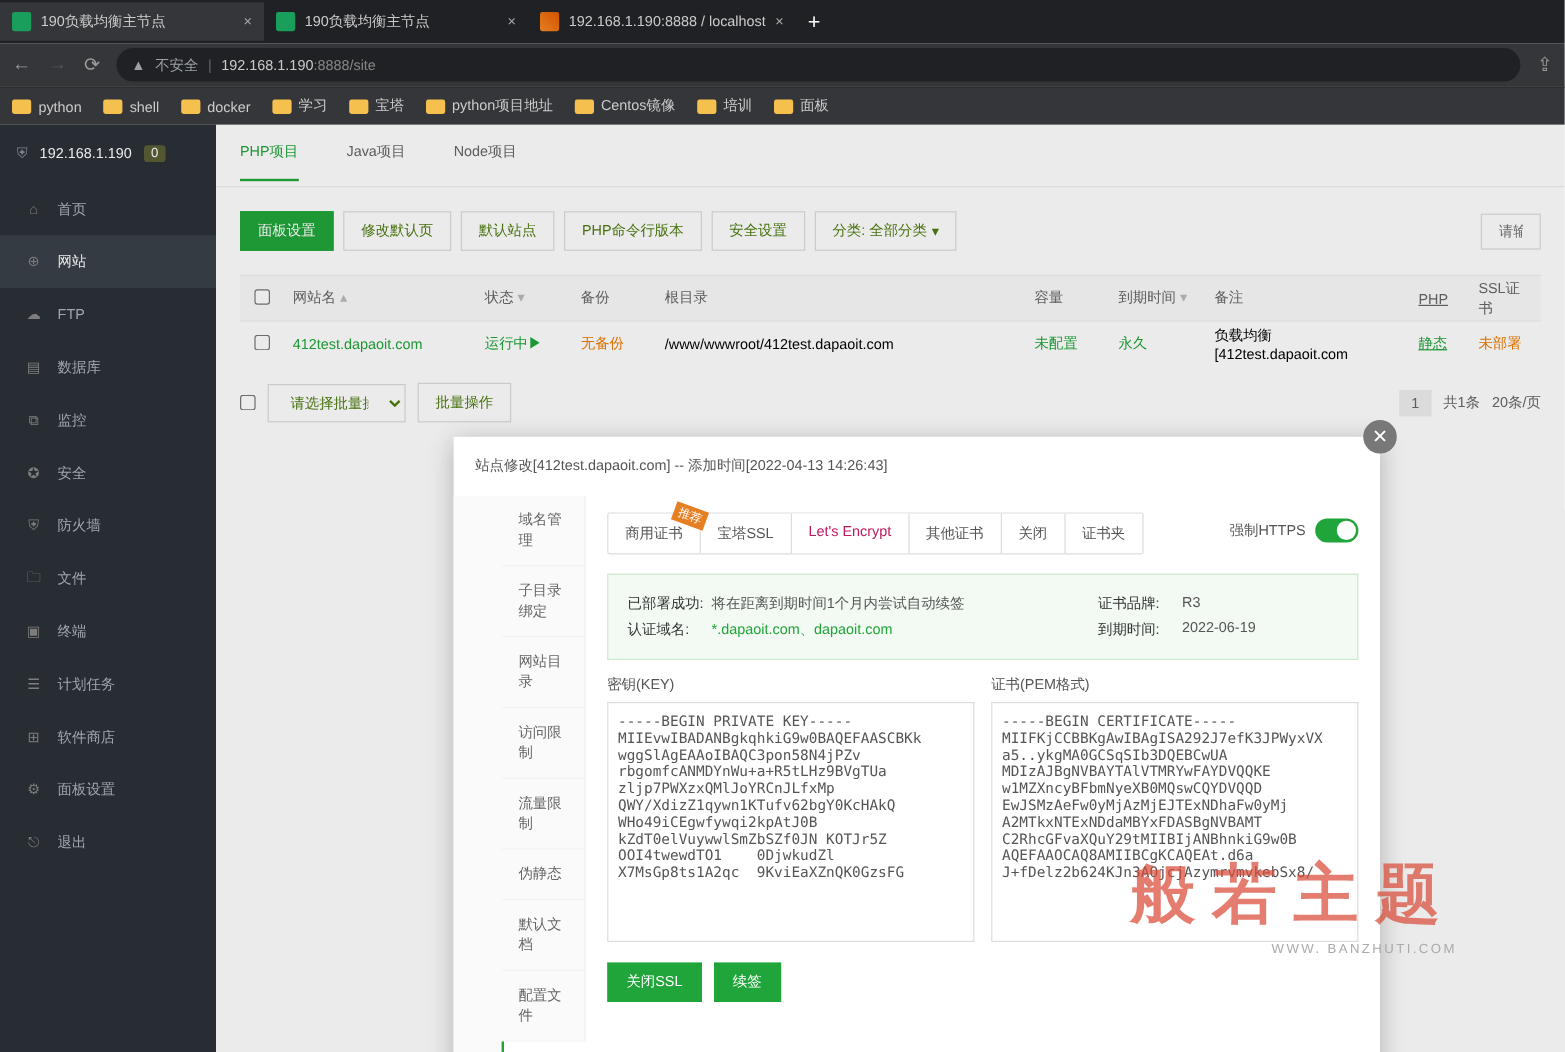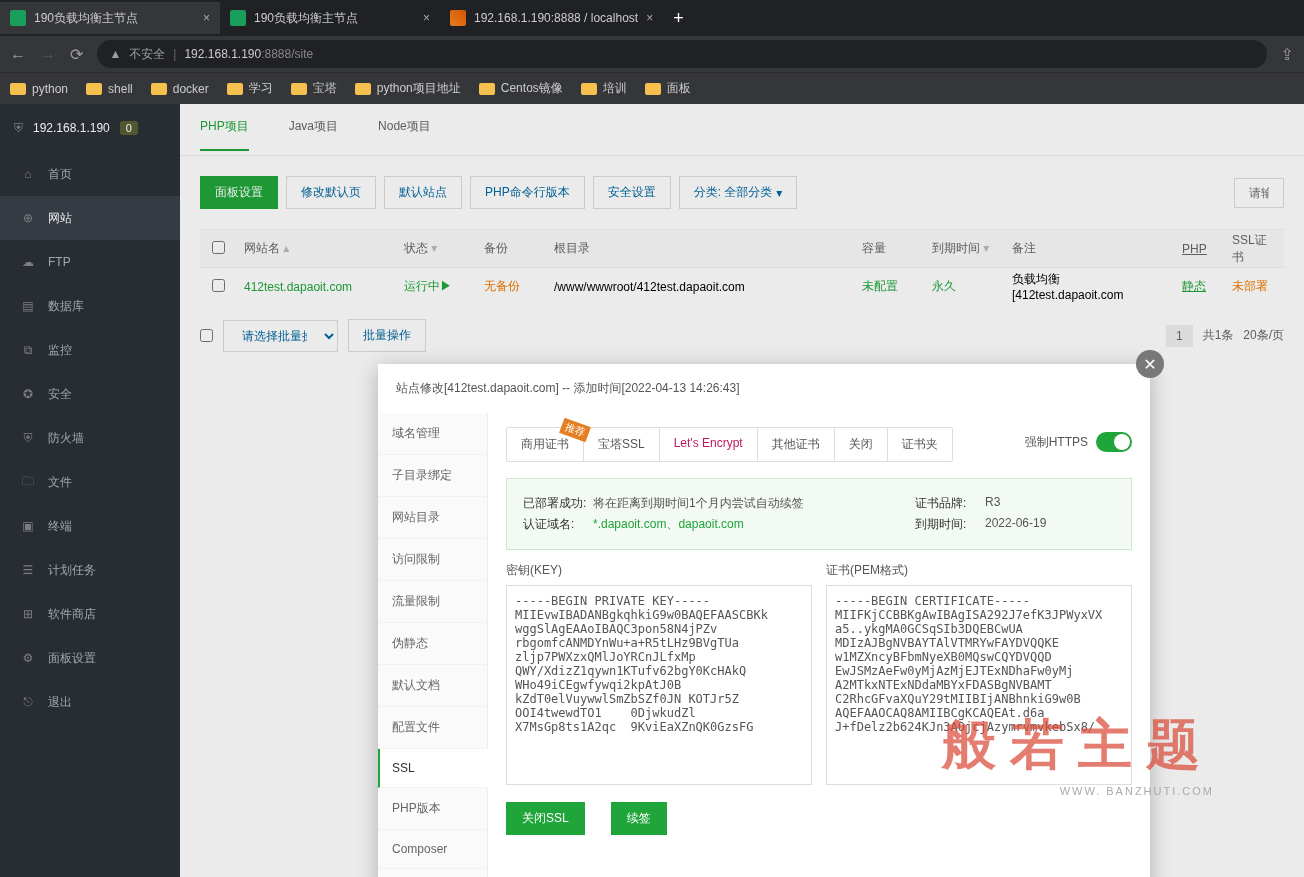--- a/index.html
+++ b/index.html
@@ -37,21 +37,21 @@
 .sb-item { height: 44px; display: flex; align-items: center; padding: 0 20px; gap: 12px; cursor: pointer; color: #adb5bd; }
 .sb-item.active { background: #3a4049; color: #fff; }
 .sb-icn { width: 16px; text-align: center; color: #888; }
 
 .main { flex: 1; background: #fff; overflow: hidden; }
 .main-tabs { height: 52px; display: flex; align-items: flex-start; padding: 0 20px; border-bottom: 1px solid #eee; gap: 40px; }
 .main-tab { padding: 14px 0; color: #666; cursor: pointer; }
 .main-tab.active { color: #20a53a; border-bottom: 2px solid #20a53a; }
 
 .toolbar { padding: 20px; display: flex; gap: 8px; align-items: center; }
-.btn { padding: 7px 14px; border: 1px solid #ddd; background: #fff; cursor: pointer; color: #0369a1; }
+.btn { padding: 7px 14px; border: 1px solid #ddd; background: #fff; cursor: pointer; color: #4d7c0f; }
 .btn.primary { background: #20a53a; border-color: #20a53a; color: #fff; }
 .select-like { display: flex; align-items: center; gap: 4px; }
 
 .site-table { padding: 0 20px; }
 .thead, .trow { display: flex; align-items: center; height: 38px; border-top: 1px solid #f0f0f0; }
 .thead { background: #fafafa; color: #666; }
 .th, .td { padding: 0 8px; }
 .c-chk { width: 36px; text-align:center; }
 .c-name { width: 160px; }
 .c-status { width: 80px; }
@@ -70,21 +70,21 @@
 .pager-right { margin-left: auto; display: flex; align-items: center; gap: 10px; color: #666; }
 .page-num { background: #eee; padding: 4px 10px; }
 
 
 .mask { position: absolute; left: 0; top: 104px; right: 0; bottom: 0; background: rgba(0,0,0,0.08); }
 .modal { position: absolute; left: 378px; top: 364px; width: 772px; background: #fff; box-shadow: 0 4px 20px rgba(0,0,0,0.25); }
 .modal-close { position: absolute; right: -4px; top: -4px; width: 28px; height: 28px; background: #787878; color: #fff; border-radius: 50%; display: flex; align-items: center; justify-content: center; cursor: pointer; font-size: 16px; transform: translate(10px,-10px);}
 .modal-title { padding: 16px 18px; color: #555; }
 .modal-body { display: flex; }
 .modal-side { width: 110px; background: #fafafa; border-right: 1px solid #eee; }
-.ms-item { padding: 12px 14px; color: #666; cursor: pointer; border-bottom: 1px solid #f2f2f2; }
+.ms-item { padding: 12px 14px; color: #666; cursor: pointer; border-bottom: 1px solid #f2f2f2; margin-left: 40px; }
 .ms-item.active { background: #fff; color: #333; border-right: 2px solid #fff; margin-right:-1px; border-left:2px solid #20a53a; padding-left:12px;}
 
 .modal-main { flex: 1; padding: 14px 18px 20px; }
 .ssl-tabs { display: flex; border: 1px solid #ddd; border-radius:2px; width:fit-content; }
 .ssl-tab { padding: 8px 14px; border-right: 1px solid #ddd; cursor: pointer; color: #555; position:relative; }
 .ssl-tab:last-child { border-right: none; }
 .ssl-tab.active { background: #fff; color: #be185d; box-shadow: inset 0 -2px 0 #fff; }
 .ssl-tab .ribbon { position:absolute; top:-6px; right:-6px; background:#e67e22; color:#fff; font-size:10px; padding:1px 4px; transform:rotate(20deg); }
 .force-https { float: right; display: flex; align-items: center; gap: 8px; color: #555; margin-top:-30px; }
 .switch { width: 36px; height: 20px; background: #20a53a; border-radius: 10px; position: relative; }
@@ -95,21 +95,21 @@
 .ssl-info-right { width: 200px; }
 .info-row { display:flex; margin:4px 0; color:#555; }
 .info-row .lbl { width: 70px; color:#333; }
 .info-row .val.green { color:#20a53a; }
 
 .cert-row { display: flex; gap: 14px; margin-top: 12px; }
 .cert-col { flex: 1; }
 .cert-label { color: #555; margin-bottom: 6px; }
 .cert-ta { width: 100%; height: 200px; border: 1px solid #ddd; padding: 8px; font-family: monospace; font-size: 12px; color: #555; resize: none; white-space: pre-wrap; word-break: break-all; overflow-y:scroll; }
 
-.ssl-actions { margin-top: 14px; display: flex; gap: 26px; }
+.ssl-actions { margin-top: 14px; display: flex; gap: 10px; }
 .btn-g { background:#20a53a; color:#fff; border:none; padding:8px 16px; cursor:pointer; }
 
 
 .wm { position:absolute; right:90px; bottom:95px; color:#da4c3a; font-size:54px; font-family:"STKaiti","KaiTi",serif; opacity:0.72; letter-spacing:14px; pointer-events:none; font-weight:bold;}
 .wm-sub { position:absolute; right:90px; bottom:80px; color:#aaa; font-size:11px; letter-spacing:2px; pointer-events:none;}
 </style>
 </head>
 <body>
 
 <div class="browser-tabs">

